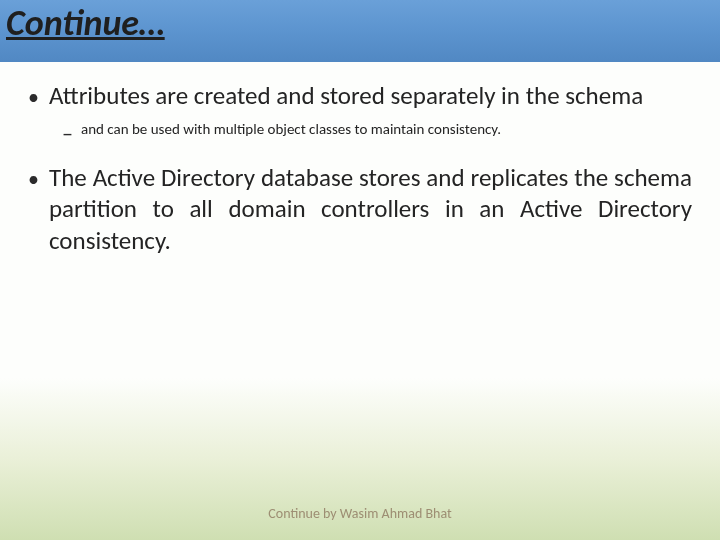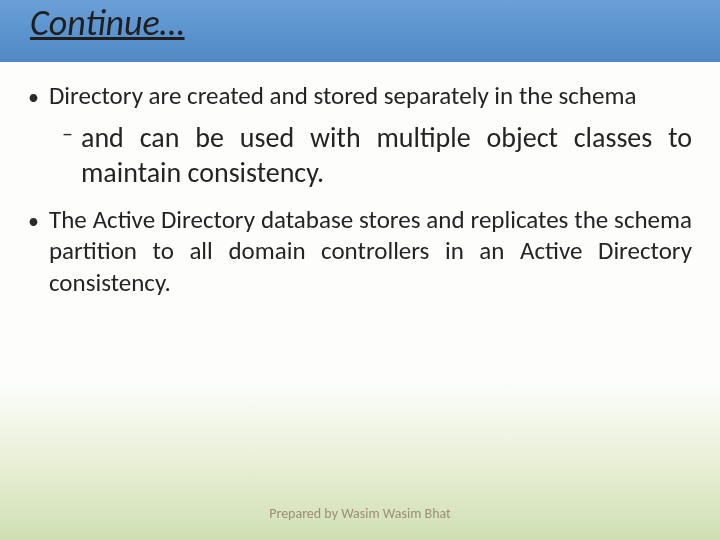--- a/index.html
+++ b/index.html
@@ -30,25 +30,24 @@
     right: 0;
     height: 62px;
     background: linear-gradient(to bottom, #6aa0d8 0%, #5c94cf 50%, #5188c3 100%);
   }
   .title-text {
     position: absolute;
     top: 4px;
     left: 6px;
     color: #1f1f1f;
     font-size: 36px;
-    font-weight: 400;
+    font-weight: 700;
     font-style: italic;
     text-decoration: underline;
     line-height: 1.1;
-    margin-left: 24px;
   }
   .content {
     position: absolute;
     top: 80px;
     left: 28px;
     right: 28px;
     color: #242424;
   }
   .bullet-row {
     display: flex;
@@ -80,21 +79,21 @@
   }
   .dash {
     flex: 0 0 auto;
     font-size: 22px;
     line-height: 28px;
     margin-right: 8px;
     color: #2b2b2b;
   }
   .sub-text {
     flex: 1 1 auto;
-    font-size: 28px;
+    font-size: 15px;
     line-height: 1.25;
     text-align: justify;
     text-justify: inter-word;
     color: #242424;
   }
   .bullet2 {
     margin-top: 12px;
   }
   .footer {
     position: absolute;
@@ -110,29 +109,29 @@
 <body>
 
 <div class="slide">
   <div class="title-band"></div>
   <div class="title-text">Continue…</div>
 
   <div class="content">
 
     <div class="bullet-row">
       <div class="bullet-dot">•</div>
-      <div class="bullet-text">Directory are created and stored separately in the schema</div>
+      <div class="bullet-text">Attributes are created and stored separately in the schema</div>
     </div>
 
     <div class="sub-row">
       <div class="dash">–</div>
       <div class="sub-text">and can be used with multiple object classes to maintain consistency.</div>
     </div>
 
     <div class="bullet-row bullet2">
       <div class="bullet-dot">•</div>
       <div class="bullet-text">The Active Directory database stores and replicates the schema partition to all domain controllers in an Active Directory consistency.</div>
     </div>
 
   </div>
 
-  <div class="footer">Prepared by Wasim Wasim Bhat</div>
+  <div class="footer">Continue by Wasim Ahmad Bhat</div>
 </div>
 
 </body></html>

